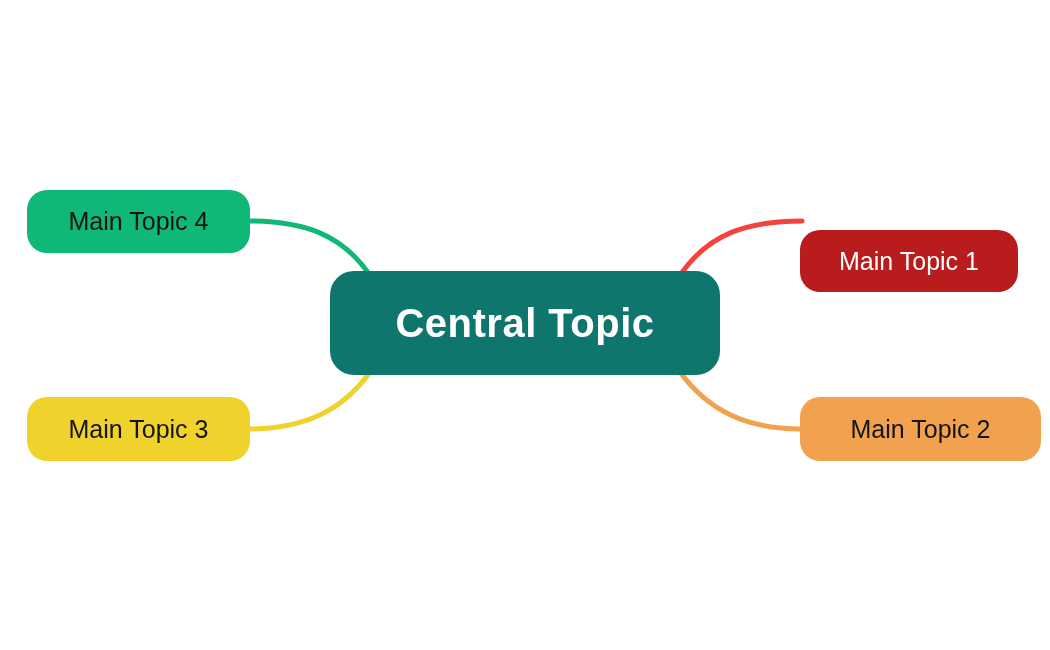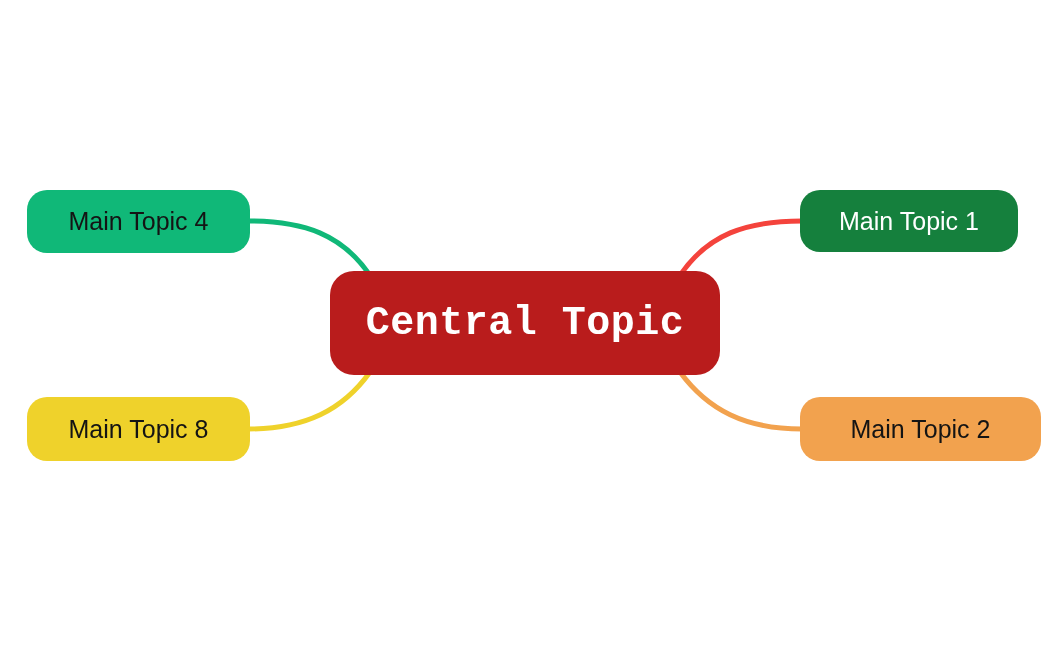--- a/index.html
+++ b/index.html
@@ -56,33 +56,33 @@
 
 <div class="canvas">
 
   <svg class="connector-layer" viewBox="0 0 1050 650" fill="none" xmlns="http://www.w3.org/2000/svg">
     <path d="M 681 274 C 708 235, 745 221, 802 221" stroke-width="5" stroke-linecap="round" fill="none" stroke="#f4433c"></path>
     <path d="M 680 372 C 708 410, 745 429, 802 429" stroke-width="5" stroke-linecap="round" fill="none" stroke="#f2a24e"></path>
     <path d="M 248 429 C 305 429, 343 410, 370 372" stroke-width="5" stroke-linecap="round" fill="none" stroke="#efd22b"></path>
     <path d="M 248 221 C 305 221, 342 235, 369 274" stroke-width="5" stroke-linecap="round" fill="none" stroke="#10b878"></path>
   </svg>
 
-  <div class="node node-central" style="background: #b91c1c; color: rgb(255, 255, 255); font-family: Liberation Mono, monospace;">
+  <div class="node node-central" style="background: #0f766e; color: rgb(255, 255, 255);">
     <span>Central Topic</span>
   </div>
 
-  <div class="node node-topic node-topic-1" style="background: #15803d; color: rgb(255, 255, 255);">
+  <div class="node node-topic node-topic-1" style="background: #b91c1c; color: rgb(255, 255, 255); margin-top: 40px;">
     <span>Main Topic 1</span>
   </div>
 
   <div class="node node-topic node-topic-2" style="background: rgb(242, 162, 78); color: rgb(20, 20, 20);">
     <span>Main Topic 2</span>
   </div>
 
   <div class="node node-topic node-topic-3" style="background: rgb(239, 210, 43); color: rgb(20, 20, 20);">
-    <span>Main Topic 8</span>
+    <span>Main Topic 3</span>
   </div>
 
   <div class="node node-topic node-topic-4" style="background: rgb(16, 184, 120); color: rgb(20, 20, 20); text-align: center;">
     <span>Main Topic 4</span>
   </div>
 
 </div>
 
 </body></html>

